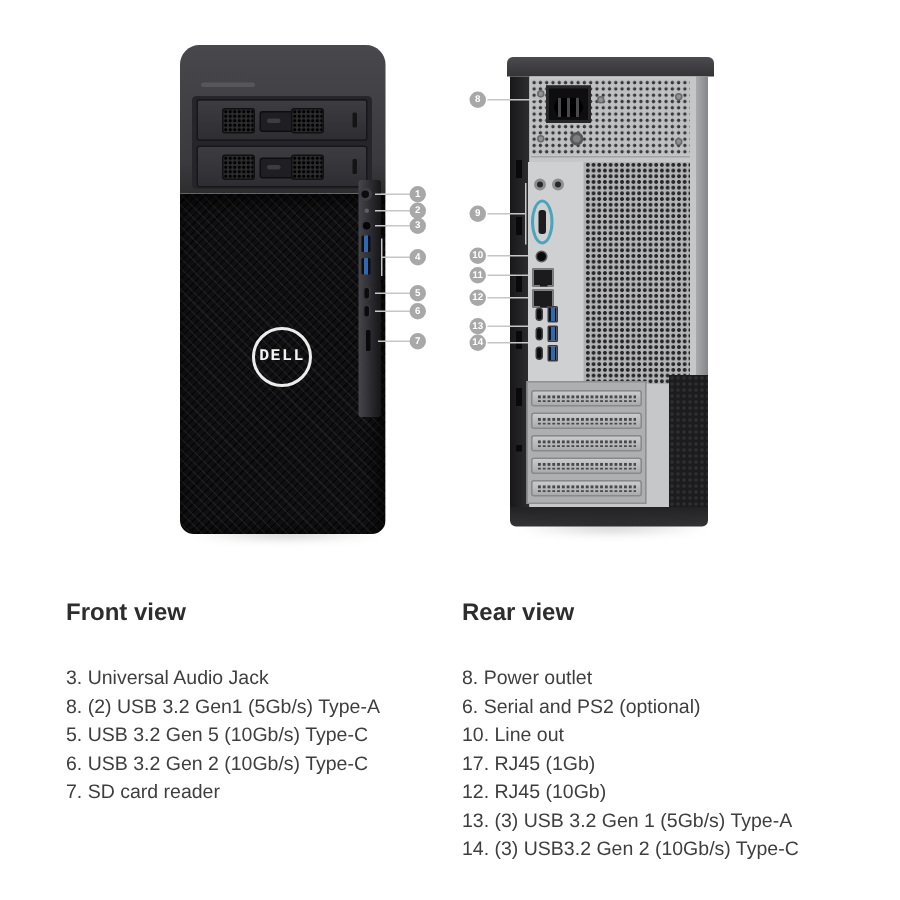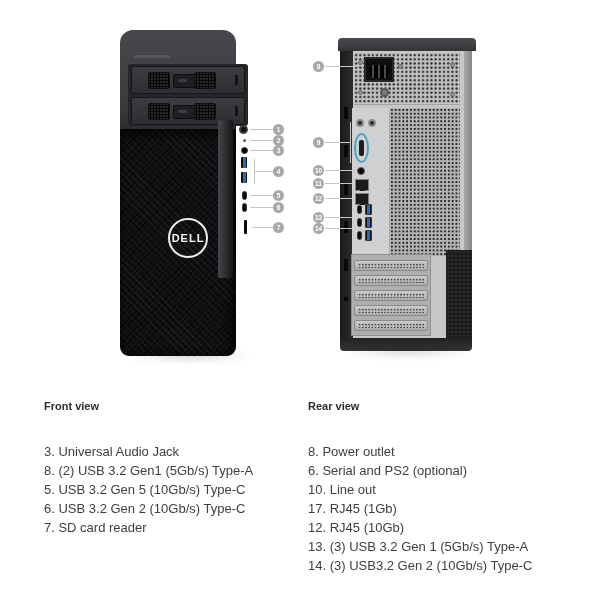--- a/index.html
+++ b/index.html
@@ -1,20 +1,20 @@
 <!DOCTYPE html>
 <html><head>
 <meta charset="utf-8">
 <style>
   html,body{margin:0;padding:0;background:#fff;}
   .canvas{position:relative;width:600px;height:600px;background:#ffffff;overflow:hidden;
           font-family:"Liberation Sans",sans-serif;}
 
   
-  .front-tower{position:absolute;left:120px;top:30px;width:116px;height:326px;}
+  .front-tower{position:absolute;left:120px;top:30px;width:137px;height:326px;font-family:Liberation Mono, monospace;}
   .ft-top{position:absolute;left:0;top:0;right:0;height:99px;border-radius:13px 13px 0 0;
           background:linear-gradient(180deg,#48484c,#3a3a3e 80%,#2c2c2f);}
   .ft-label{position:absolute;left:14px;top:25px;width:36px;height:3px;background:#5b5b60;border-radius:2px;opacity:.8;}
   .ft-bays{position:absolute;left:8px;top:34px;width:120px;height:62px;background:#26262a;border-radius:3px;padding:2px 3px;box-sizing:border-box;}
   .bay{position:relative;height:26px;margin-bottom:3px;background:linear-gradient(180deg,#3d3d41,#2e2e32);
        border:1px solid #17171a;border-radius:2px;}
   .hc{position:absolute;top:5px;width:20px;height:15px;background-color:#2c2c2f;border:1px solid #101012;border-radius:2px;
       background-image:radial-gradient(circle,#000 1px,transparent 1.3px);background-size:3px 3px;}
   .hc.l{left:16px}.hc.r{right:28px}
   .handle{position:absolute;left:41px;top:7px;width:38px;height:12px;background:#1f1f23;border:1px solid #0e0e10;border-radius:2px;}
@@ -74,21 +74,21 @@
   .co{position:absolute;width:11px;height:11px;border-radius:50%;background:#a8a8a8;color:#fff;
       font-size:6.5px;font-weight:bold;line-height:11px;text-align:center;}
   .ln{position:absolute;height:1px;background:#c6c6c6;}
   .lnv{position:absolute;width:1px;background:#c6c6c6;}
 
   
   .shadow{position:absolute;height:10px;border-radius:50%;filter:blur(3px);
           background:radial-gradient(ellipse at center,rgba(0,0,0,0.22),rgba(0,0,0,0) 70%);}
 
   
-  .view-heading{position:absolute;font-size:11px;font-weight:bold;color:#2d2d2d;}
+  .view-heading{position:absolute;font-size:16px;font-weight:bold;color:#2d2d2d;}
   .legend{position:absolute;font-size:13px;color:#3e3e3e;}
   .legend-row{height:19px;line-height:19px;white-space:nowrap;}
 </style>
 </head>
 <body>
 
 <div class="canvas">
 
   <div class="front-tower">
     <div class="ft-top">

